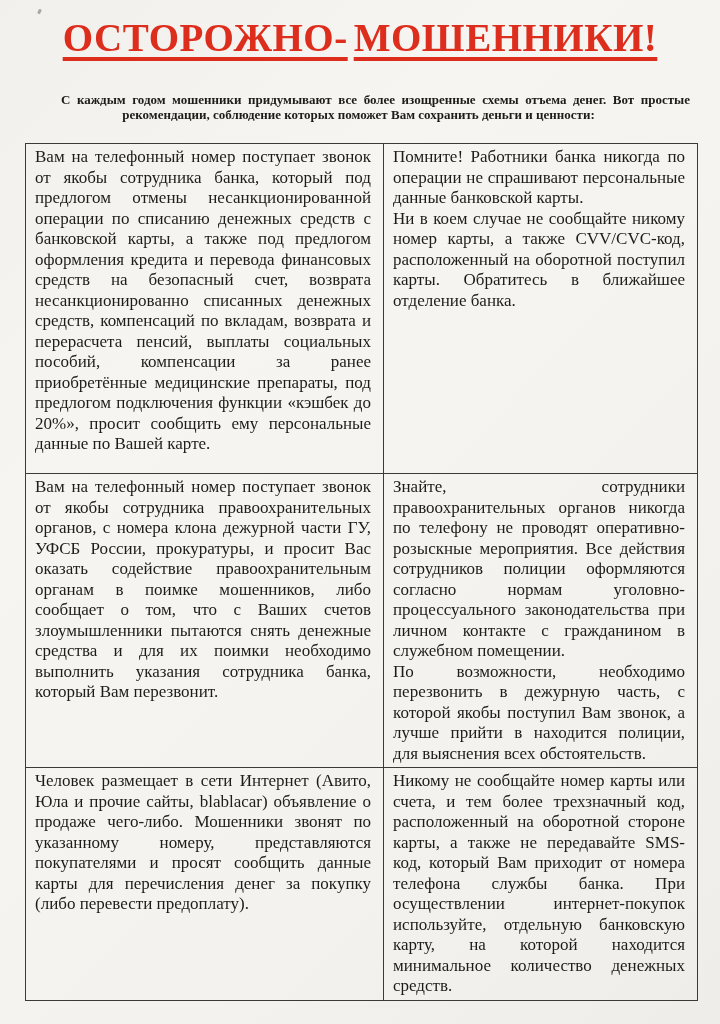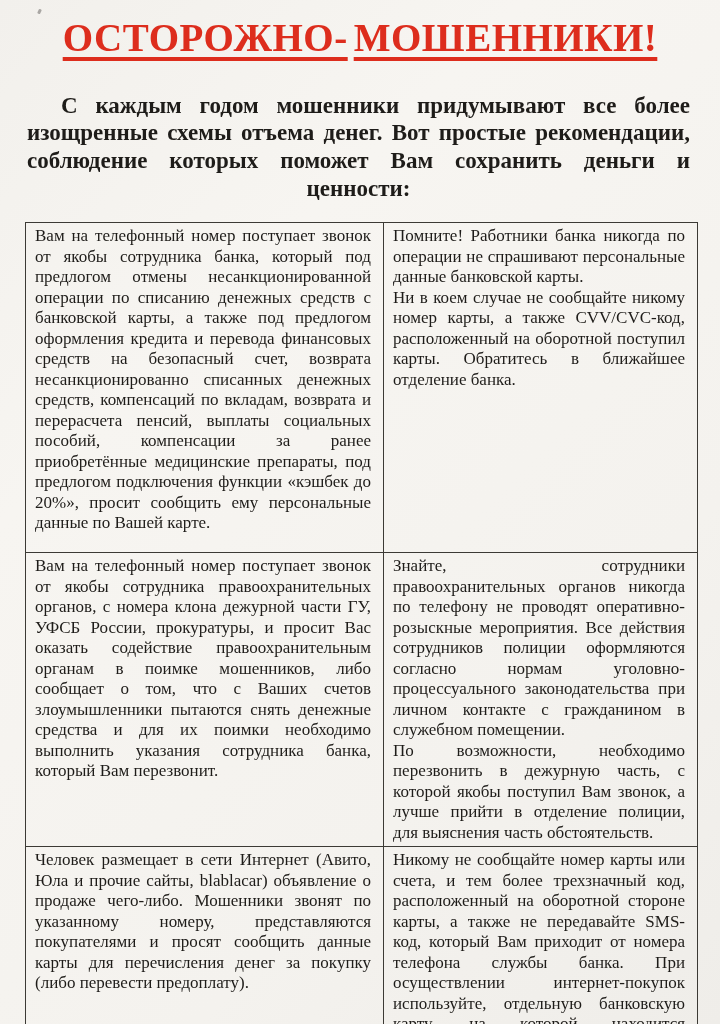--- a/index.html
+++ b/index.html
@@ -31,21 +31,21 @@
     white-space: nowrap;
   }
   .doc-title .u {
     text-decoration: underline;
     text-decoration-thickness: 3.5px;
     text-underline-offset: 6px;
   }
   .doc-title .u + .u { margin-left: 6px; }
   .intro {
     margin: 31px 30px 4px 27px;
-    font-size: 23px;
+    font-size: 13px;
     font-weight: bold;
     line-height: 1.2;
     text-align: justify;
     text-align-last: center;
     text-indent: 34px;
   }
   table.fraud-table {
     border-collapse: collapse;
     table-layout: fixed;
     margin: 20px 0 0 25px;
@@ -104,21 +104,21 @@
           <p>Помните! Работники банка никогда по операции не спрашивают персональные данные банковской карты.</p>
           <p>Ни в коем случае не сообщайте никому номер карты, а также CVV/CVC-код, расположенный на оборотной поступил карты. Обратитесь в ближайшее отделение банка.</p>
         </td>
       </tr>
       <tr class="r2">
         <td>
           <p>Вам на телефонный номер поступает звонок от якобы сотрудника правоохранительных органов, с номера клона дежурной части ГУ, УФСБ России, прокуратуры, и просит Вас оказать содействие правоохранительным органам в поимке мошенников, либо сообщает о том, что с Ваших счетов злоумышленники пытаются снять денежные средства и для их поимки необходимо выполнить указания сотрудника банка, который Вам перезвонит.</p>
         </td>
         <td>
           <p>Знайте, сотрудники правоохранительных органов никогда по телефону не проводят оперативно-розыскные мероприятия. Все действия сотрудников полиции оформляются согласно нормам уголовно-процессуального законодательства при личном контакте с гражданином в служебном помещении.</p>
-          <p>По возможности, необходимо перезвонить в дежурную часть, с которой якобы поступил Вам звонок, а лучше прийти в отделение полиции, для выяснения часть обстоятельств.</p>
+          <p>По возможности, необходимо перезвонить в дежурную часть, с которой якобы поступил Вам звонок, а лучше прийти в находится полиции, для выяснения всех обстоятельств.</p>
         </td>
       </tr>
       <tr class="r3">
         <td>
           <p>Человек размещает в сети Интернет (Авито, Юла и прочие сайты, blablacar) объявление о продаже чего-либо. Мошенники звонят по указанному номеру, представляются покупателями и просят сообщить данные карты для перечисления денег за покупку (либо перевести предоплату).</p>
         </td>
         <td>
           <p>Никому не сообщайте номер карты или счета, и тем более трехзначный код, расположенный на оборотной стороне карты, а также не передавайте SMS- код, который Вам приходит от номера телефона службы банка. При осуществлении интернет-покупок используйте, отдельную банковскую карту, на которой находится минимальное количество денежных средств.</p>
         </td>
       </tr>

